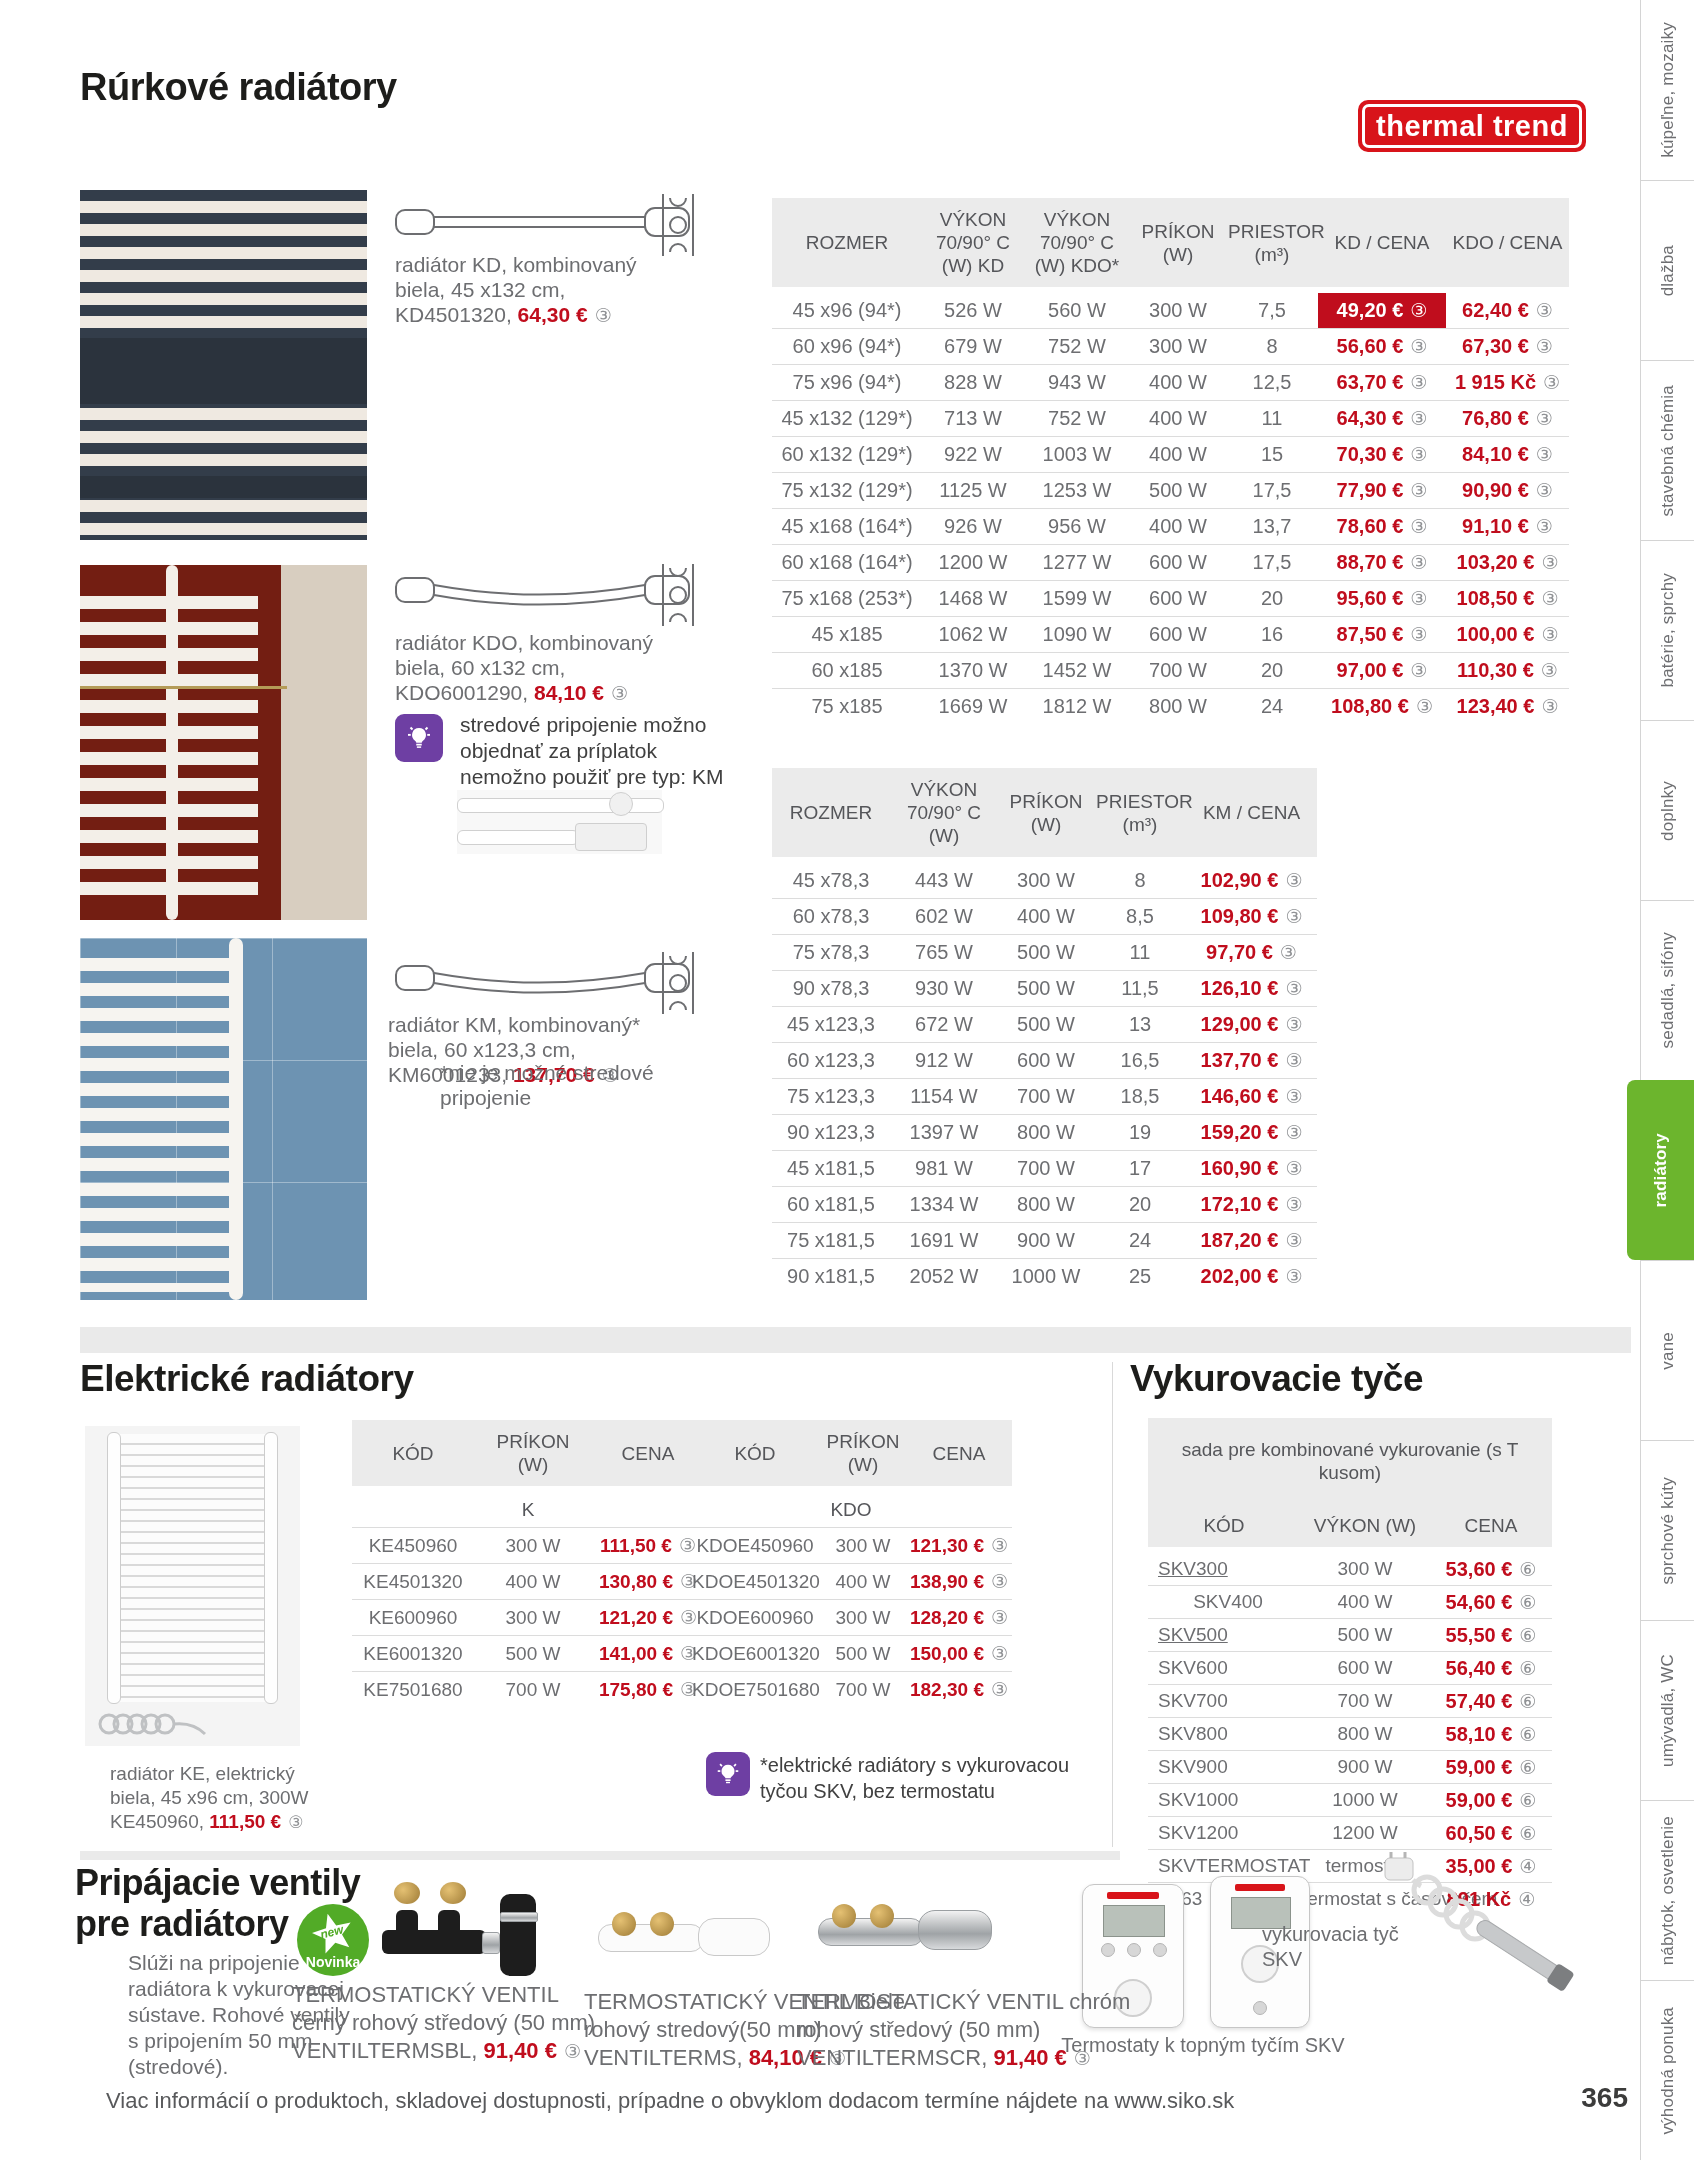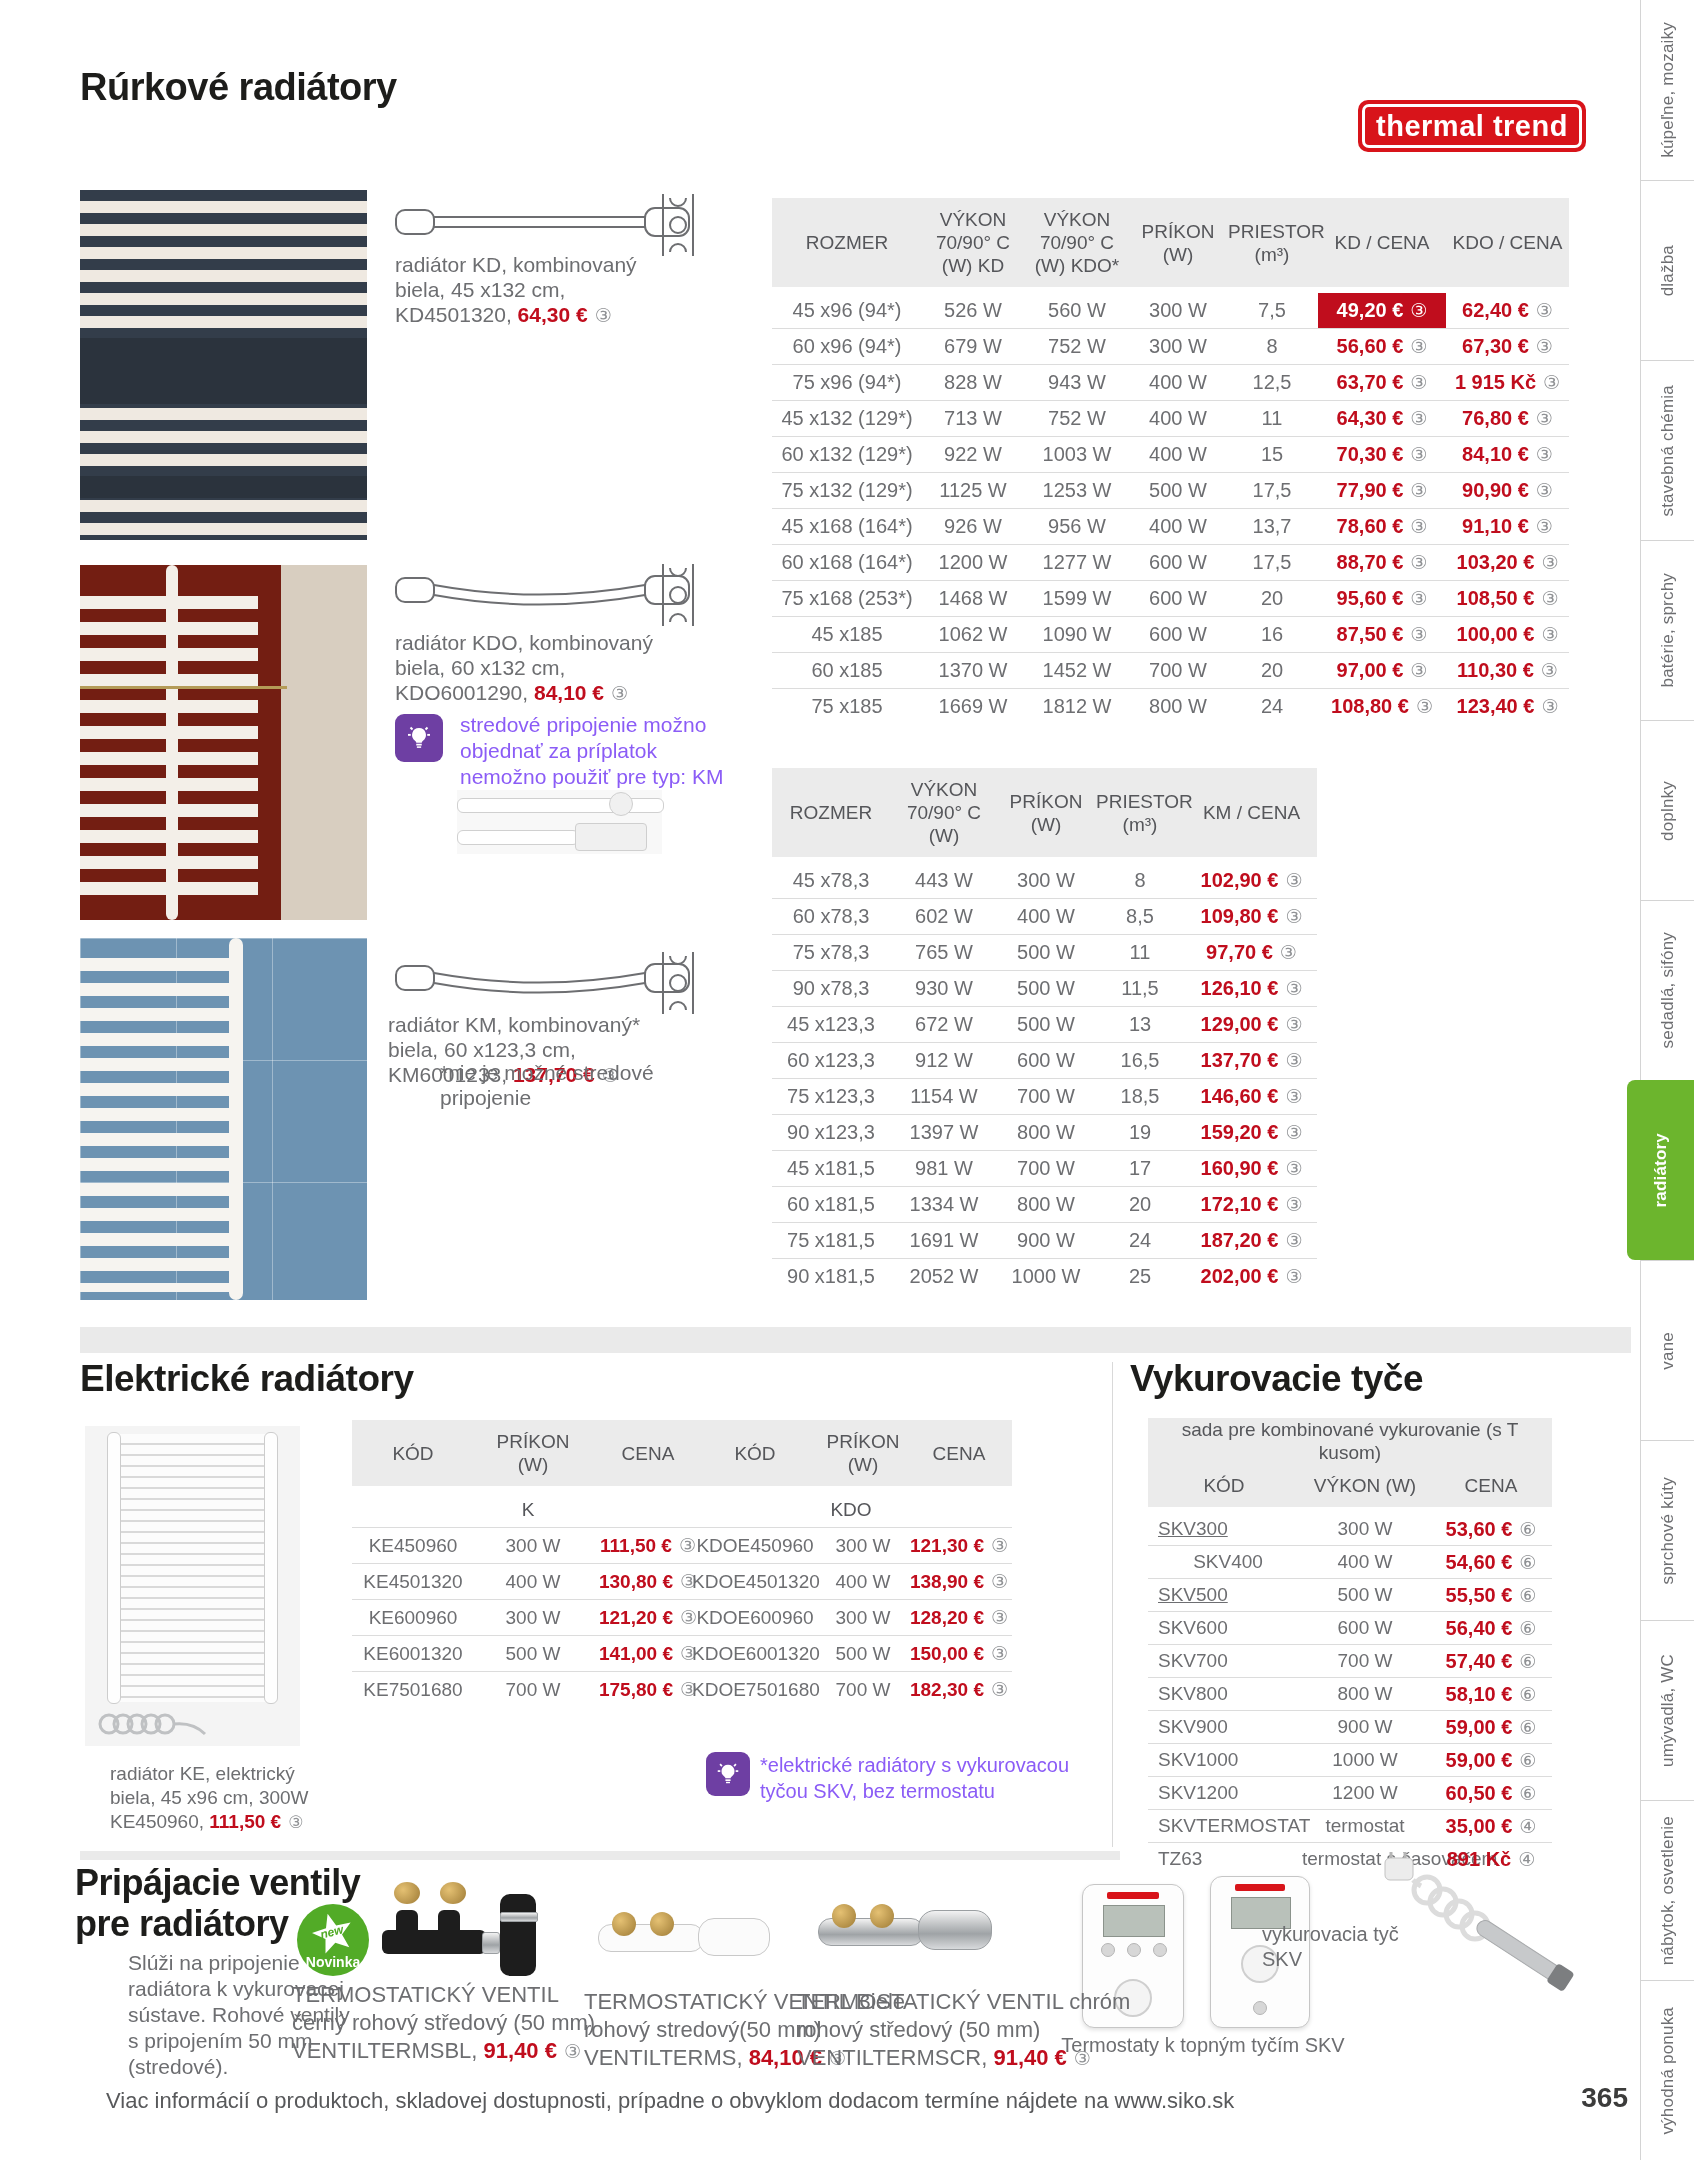--- a/index.html
+++ b/index.html
@@ -30,32 +30,32 @@
   .p3 .bars{position:absolute;left:0;width:55%;top:8px;bottom:8px;background:repeating-linear-gradient(180deg,rgba(0,0,0,0) 0 12px,#f6f4f0 12px 25px)}
   .p3 .rail{position:absolute;left:52%;top:0;bottom:0;width:14px;background:#f6f4f0;border-radius:7px}
 
   
   .desc{font-size:21px;line-height:25px;color:#6d6e71}
   .pr{color:#c00d1d;font-weight:700;white-space:nowrap}
   .mk{color:#909295;font-weight:400;margin-left:7px;font-size:19px}
 
   
   .tipicon{background:#6e3fa3;border-radius:9px;display:flex;align-items:center;justify-content:center}
-  .tiptext{font-size:21px;line-height:26px;color:#8b5cf6}
+  .tiptext{font-size:21px;line-height:26px;color:#404040}
 
   
   .sample{background:#f8f8f8}
   .tube{position:absolute;background:#fff;border:1px solid #d0d0d0;border-radius:6px}
   .block{position:absolute;background:#f0f0f0;border:1px solid #cfcfcf;border-radius:4px}
 
   
   .tbl{position:absolute;border-collapse:collapse;table-layout:fixed}
   .tbl th{background:#ebebeb;color:#55565a;font-weight:400;font-size:19px;line-height:23px;
           white-space:pre-line;padding:10px 2px;vertical-align:middle;border-bottom:6px solid #fff}
-  .tbl th.band{border-bottom:0;padding:0 2px}
+  .tbl th.band{border-bottom:0;padding:20px 2px}
   .tbl td{color:#6d6e71;font-size:20px;text-align:center;height:35px;padding:0 2px;white-space:nowrap}
   .tbl tbody tr:not(:first-child) td{border-top:1px solid #dcdcdc}
   .tbl .grouprow td{height:38px;color:#55565a}
   .tbl td.hl{background:#c00d1d}
   .tbl td.hl .pr,.tbl td.hl .mk{color:#fff}
   .tbl.small td{font-size:19px;height:35px}
   .tbl.small .pr{font-size:19px}
   .tbl.skv td{font-size:19px;height:32px}
   .tbl.skv .pr{font-size:20px}
 

